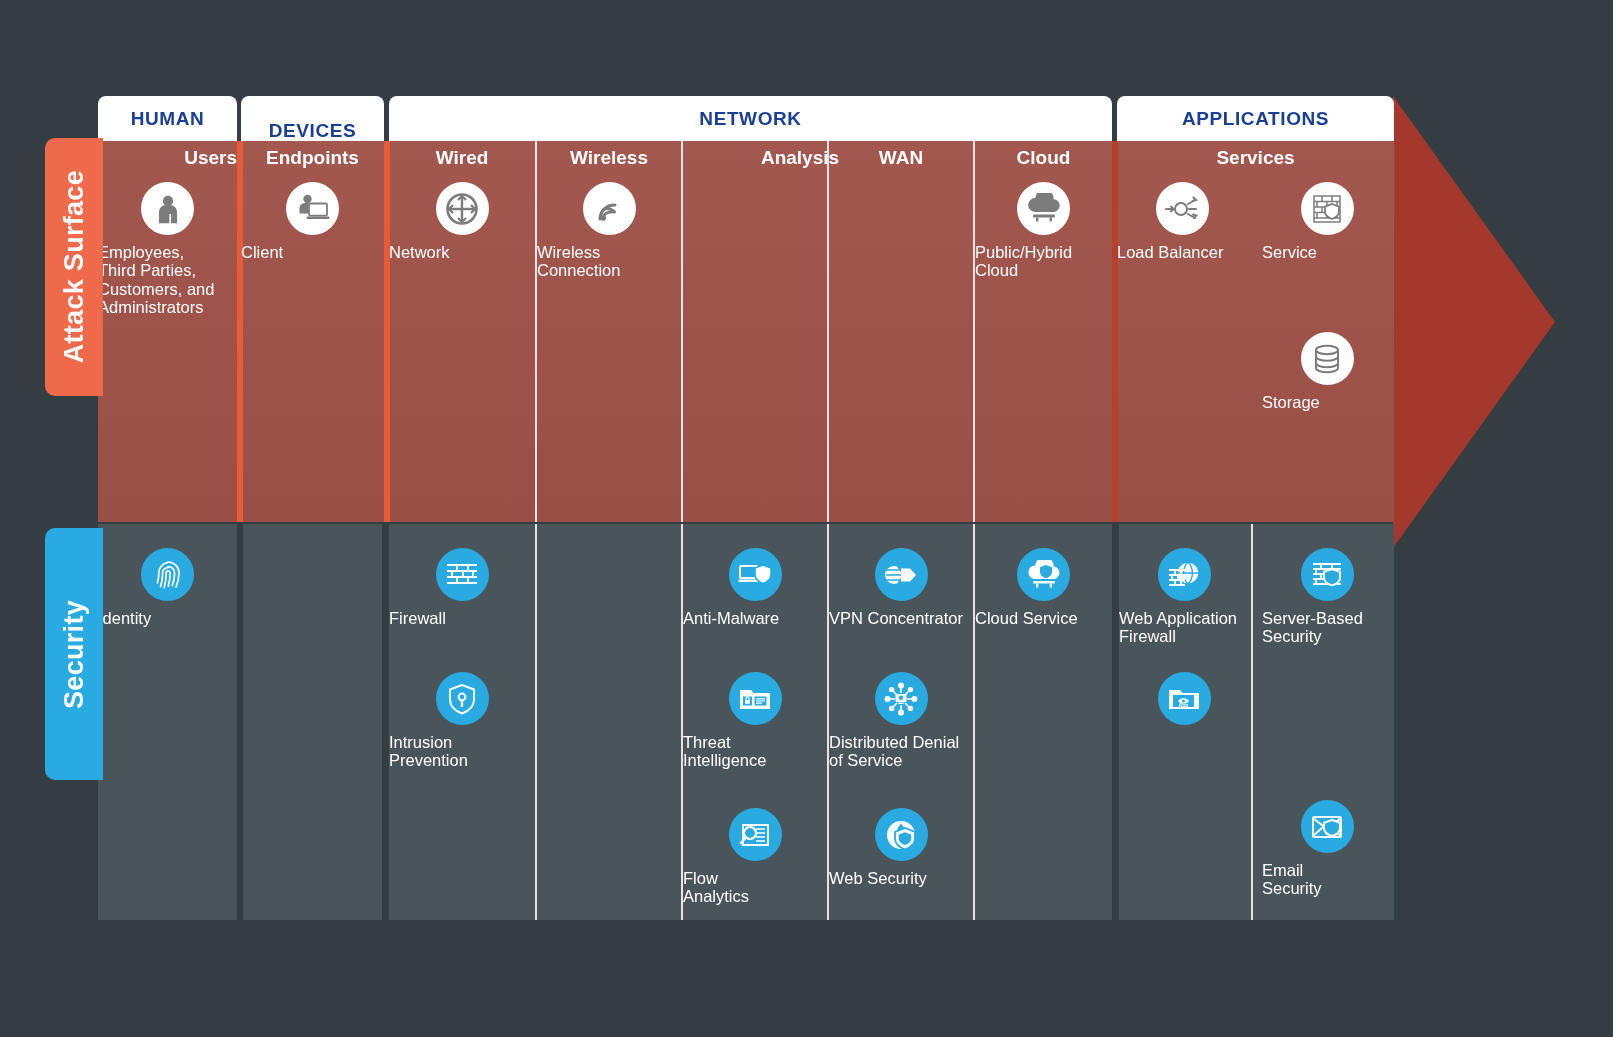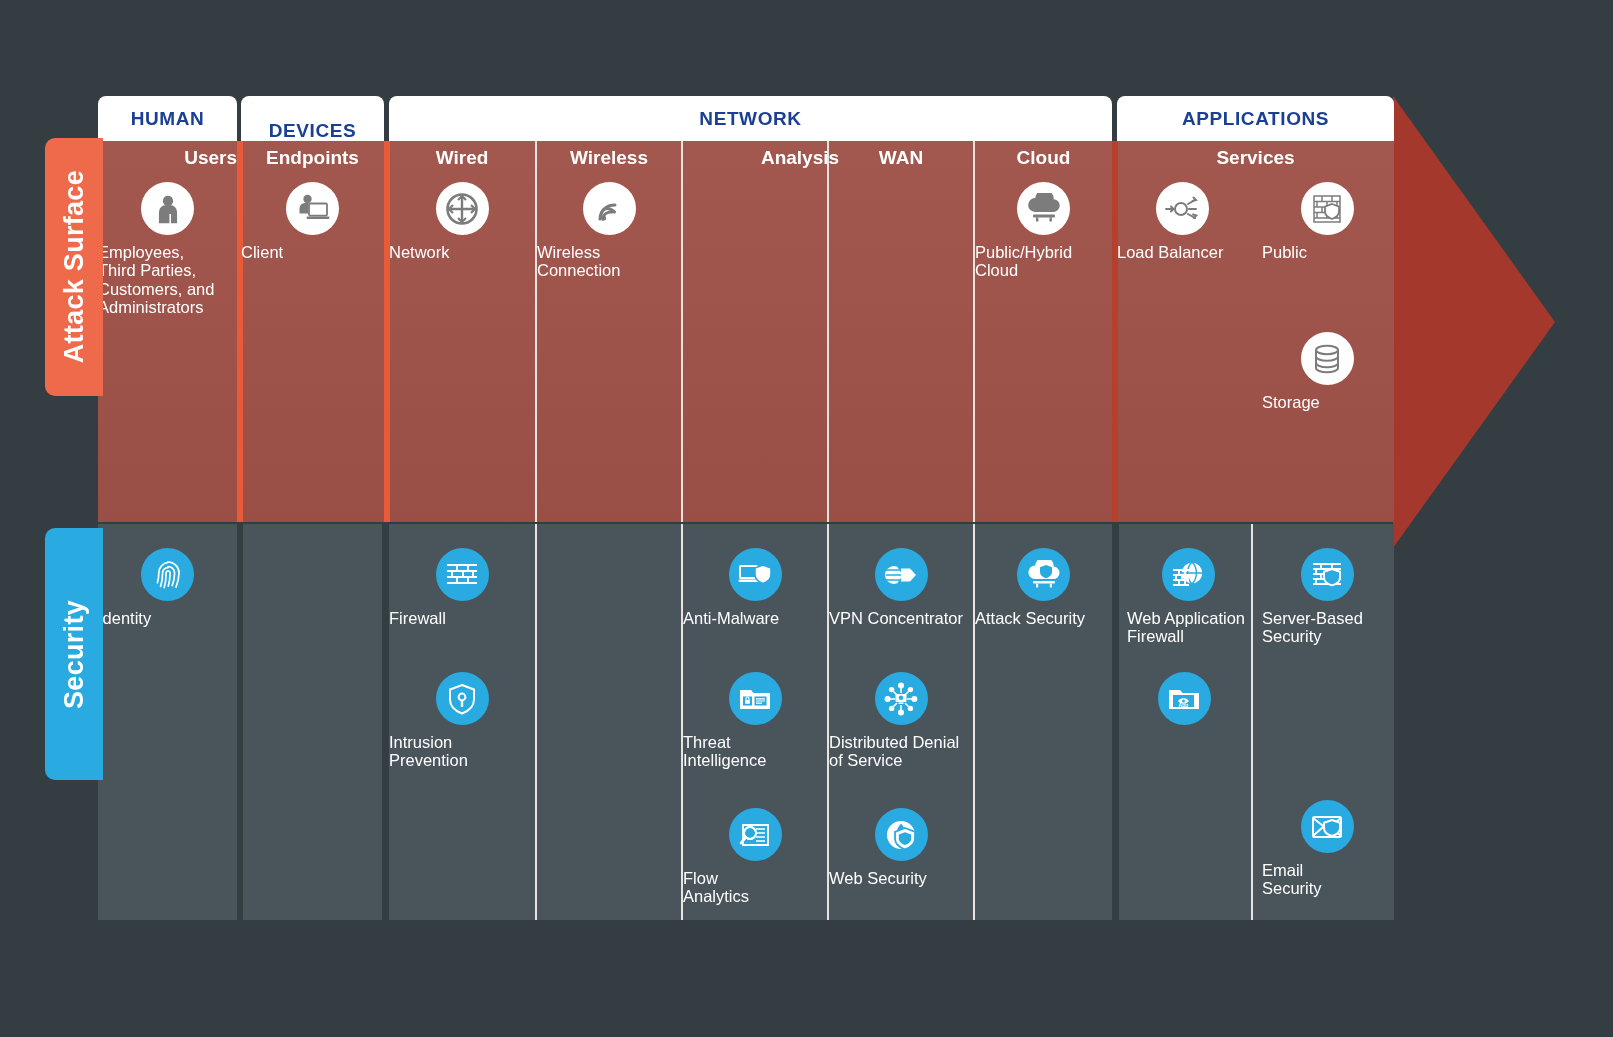--- a/index.html
+++ b/index.html
@@ -234,21 +234,21 @@
   <div class="node as" style="left:1262px; top:182px; width:130px;">
     <div class="ico">
       <svg width="32" height="32" viewBox="0 0 32 32">
         <g fill="none" stroke="#7c7c7c" stroke-width="1.5">
           <rect x="3" y="3" width="26" height="26"></rect>
           <path d="M3 8.5h26 M3 14h26 M3 19.5h26 M3 25h26 M11 3v5.5 M21 3v5.5 M6 8.5V14 M16 8.5V14 M26 8.5V14 M11 14v5.5 M21 14v5.5 M6 19.5V25 M16 19.5V25 M26 19.5V25"></path>
         </g>
         <path d="M21 11 l7 2.6v5.2c0 3.6-3.3 5.8-7 7.2-3.7-1.4-7-3.6-7-7.2v-5.2z" fill="#ffffff" stroke="#7c7c7c" stroke-width="1.8"></path>
       </svg>
     </div>
-    <span class="lbl">Public</span>
+    <span class="lbl">Service</span>
   </div>
 
   <div class="node as" style="left:1262px; top:332px; width:130px;">
     <div class="ico">
       <svg width="30" height="32" viewBox="0 0 30 32" fill="none" stroke="#7c7c7c" stroke-width="2">
         <ellipse cx="15" cy="7" rx="11" ry="4.2"></ellipse>
         <path d="M4 7v18c0 2.3 4.9 4.2 11 4.2s11-1.9 11-4.2V7"></path>
         <path d="M4 13.5c0 2.3 4.9 4.2 11 4.2s11-1.9 11-4.2"></path>
         <path d="M4 20c0 2.3 4.9 4.2 11 4.2s11-1.9 11-4.2"></path>
       </svg>
@@ -389,24 +389,24 @@
   <div class="node sec" style="left:975px; top:548px; width:137px;">
     <div class="ico">
       <svg width="34" height="30" viewBox="0 0 34 30" fill="#ffffff">
         <path d="M8 19h18a6.2 6.2 0 0 0 .6-12.4A8.6 8.6 0 0 0 8.3 5.5 6.2 6.2 0 0 0 8 19z"></path>
         <path d="M19 5 L25 7.2v4.6c0 3.3-2.5 5.4-6 6.5-3.5-1.1-6-3.2-6-6.5V7.2z" fill="#29abe2"></path>
         <rect x="6" y="21" width="22" height="2.6" rx="1"></rect>
         <rect x="9" y="23.8" width="2.2" height="3.6"></rect>
         <rect x="22.8" y="23.8" width="2.2" height="3.6"></rect>
       </svg>
     </div>
-    <span class="lbl">Attack Security</span>
-  </div>
-
-  <div class="node sec" style="left:1119px; top:548px; width:130px;padding-left:8px;">
+    <span class="lbl">Cloud Service</span>
+  </div>
+
+  <div class="node sec" style="left:1119px; top:548px; width:130px;">
     <div class="ico">
       <svg width="34" height="30" viewBox="0 0 34 30" fill="none" stroke="#ffffff" stroke-width="1.7">
         <circle cx="21" cy="13" r="11" fill="#ffffff" stroke="none"></circle>
         <path d="M21 2a11 11 0 0 1 0 22 11 11 0 0 1 0-22z" stroke="#29abe2" stroke-width="1.4" fill="none"></path>
         <path d="M10 13h22 M21 2c3 3 4.4 6.6 4.4 11S24 21 21 24c-3-3-4.4-6.6-4.4-11S18 5 21 2z" stroke="#29abe2" stroke-width="1.4"></path>
         <g stroke="#ffffff" stroke-width="1.9">
           <path d="M2 10h16 M2 15h16 M2 20h16 M2 25h16"></path>
           <path d="M8 10v5 M14 10v5 M5 15v5 M11 15v5 M17 15v5 M8 20v5 M14 20v5"></path>
         </g>
       </svg>

